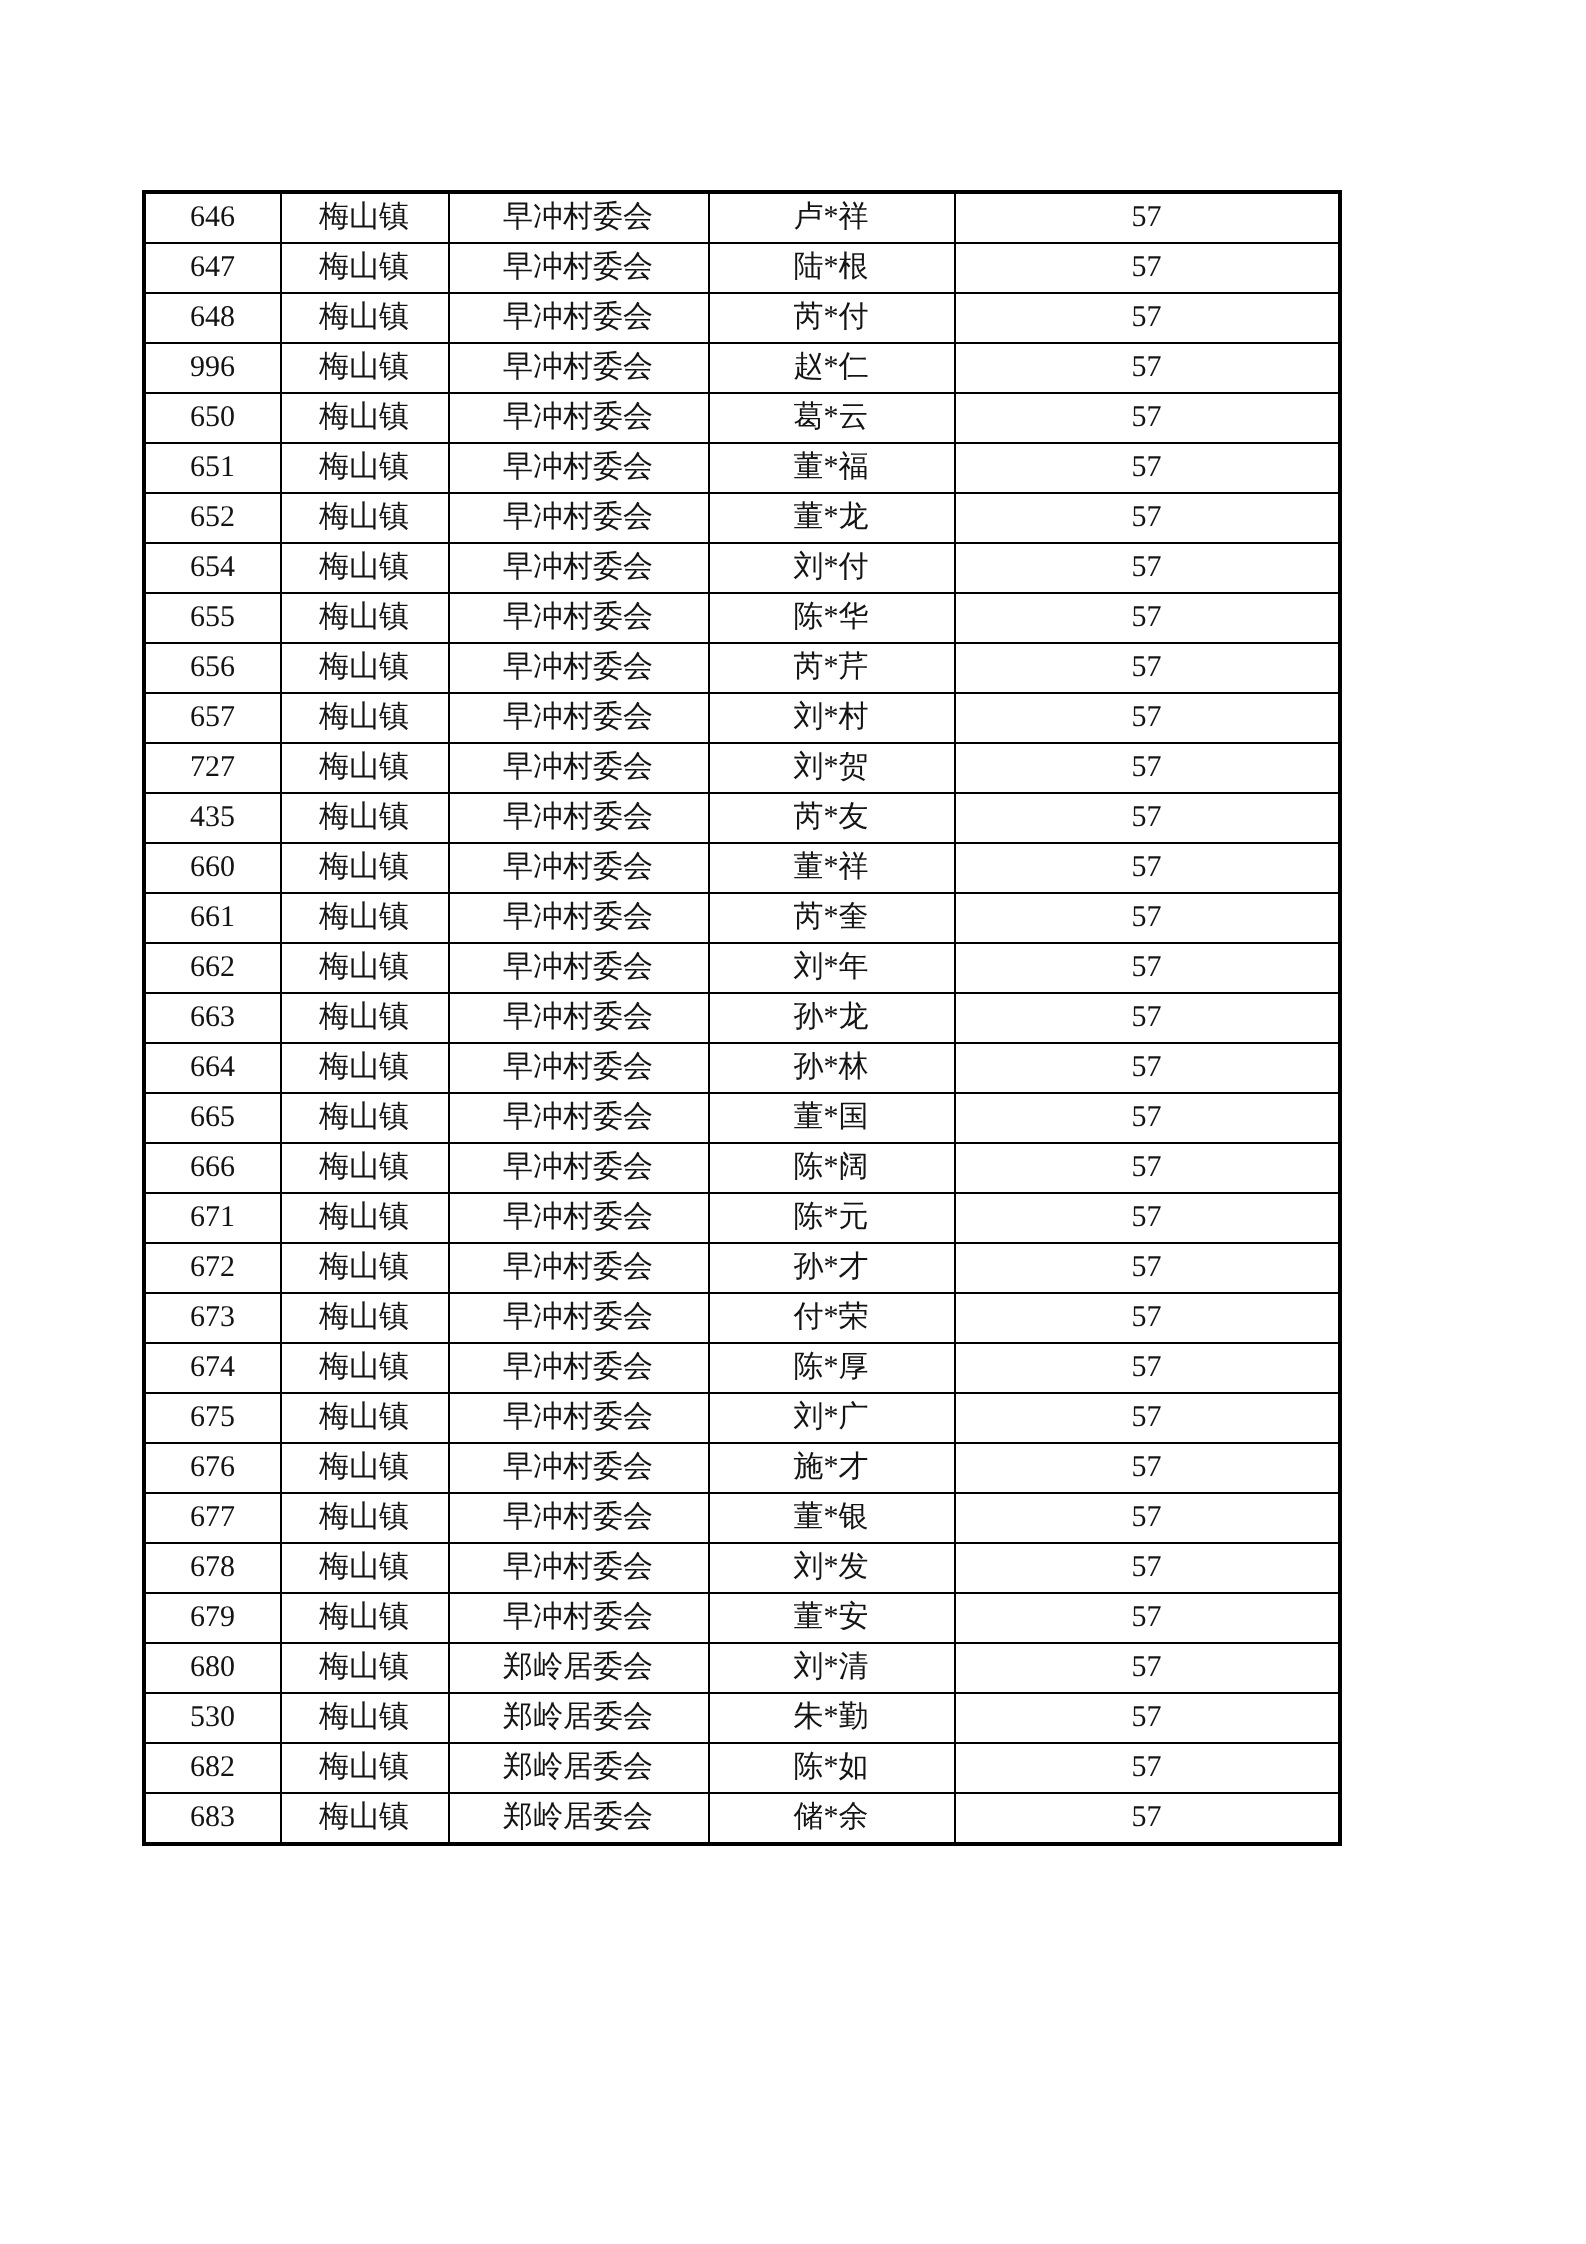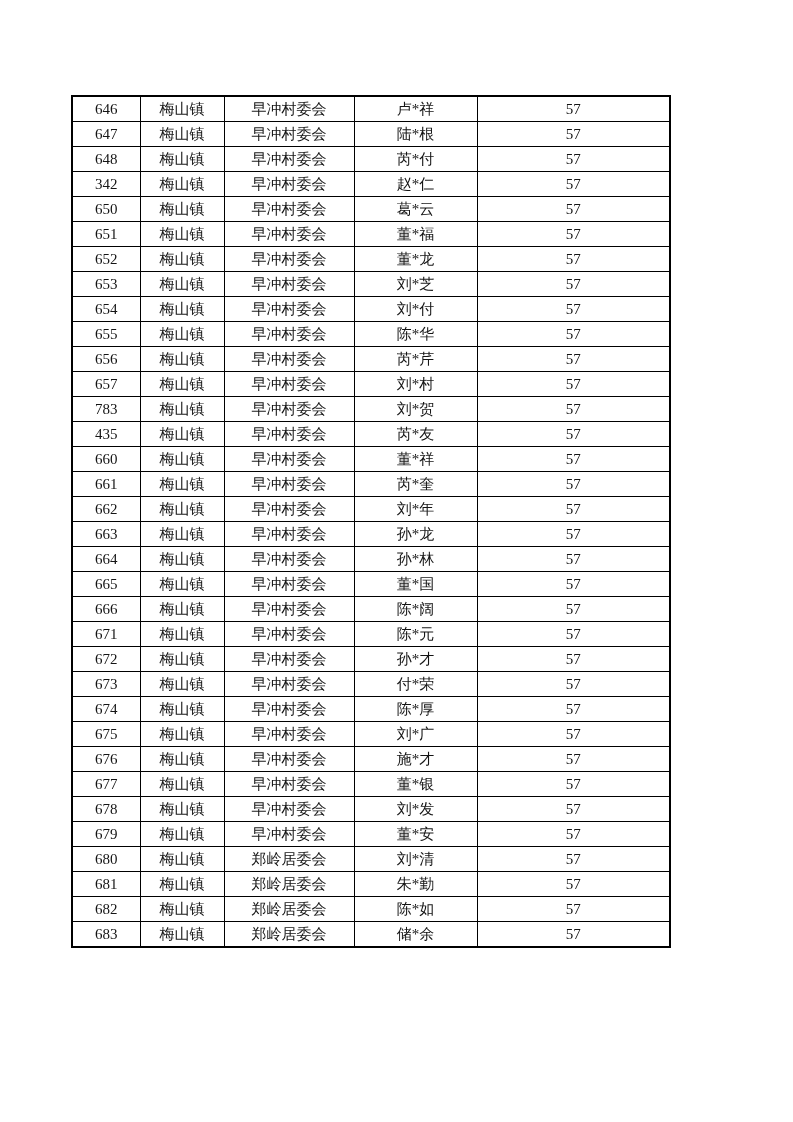--- a/index.html
+++ b/index.html
@@ -71,21 +71,21 @@
     <td>57</td>
   </tr>
         <tr>
     <td>648</td>
     <td>梅山镇</td>
     <td>早冲村委会</td>
     <td>芮*付</td>
     <td>57</td>
   </tr>
         <tr>
-    <td>342</td>
+    <td>996</td>
     <td>梅山镇</td>
     <td>早冲村委会</td>
     <td>赵*仁</td>
     <td>57</td>
   </tr>
         <tr>
     <td>650</td>
     <td>梅山镇</td>
     <td>早冲村委会</td>
     <td>葛*云</td>
@@ -99,27 +99,20 @@
     <td>57</td>
   </tr>
         <tr>
     <td>652</td>
     <td>梅山镇</td>
     <td>早冲村委会</td>
     <td>董*龙</td>
     <td>57</td>
   </tr>
         <tr>
-    <td>653</td>
-    <td>梅山镇</td>
-    <td>早冲村委会</td>
-    <td>刘*芝</td>
-    <td>57</td>
-  </tr>
-        <tr>
     <td>654</td>
     <td>梅山镇</td>
     <td>早冲村委会</td>
     <td>刘*付</td>
     <td>57</td>
   </tr>
         <tr>
     <td>655</td>
     <td>梅山镇</td>
     <td>早冲村委会</td>
@@ -134,21 +127,21 @@
     <td>57</td>
   </tr>
         <tr>
     <td>657</td>
     <td>梅山镇</td>
     <td>早冲村委会</td>
     <td>刘*村</td>
     <td>57</td>
   </tr>
         <tr>
-    <td>783</td>
+    <td>727</td>
     <td>梅山镇</td>
     <td>早冲村委会</td>
     <td>刘*贺</td>
     <td>57</td>
   </tr>
         <tr>
     <td>435</td>
     <td>梅山镇</td>
     <td>早冲村委会</td>
     <td>芮*友</td>
@@ -267,21 +260,21 @@
     <td>57</td>
   </tr>
         <tr>
     <td>680</td>
     <td>梅山镇</td>
     <td>郑岭居委会</td>
     <td>刘*清</td>
     <td>57</td>
   </tr>
         <tr>
-    <td>681</td>
+    <td>530</td>
     <td>梅山镇</td>
     <td>郑岭居委会</td>
     <td>朱*勤</td>
     <td>57</td>
   </tr>
         <tr>
     <td>682</td>
     <td>梅山镇</td>
     <td>郑岭居委会</td>
     <td>陈*如</td>

